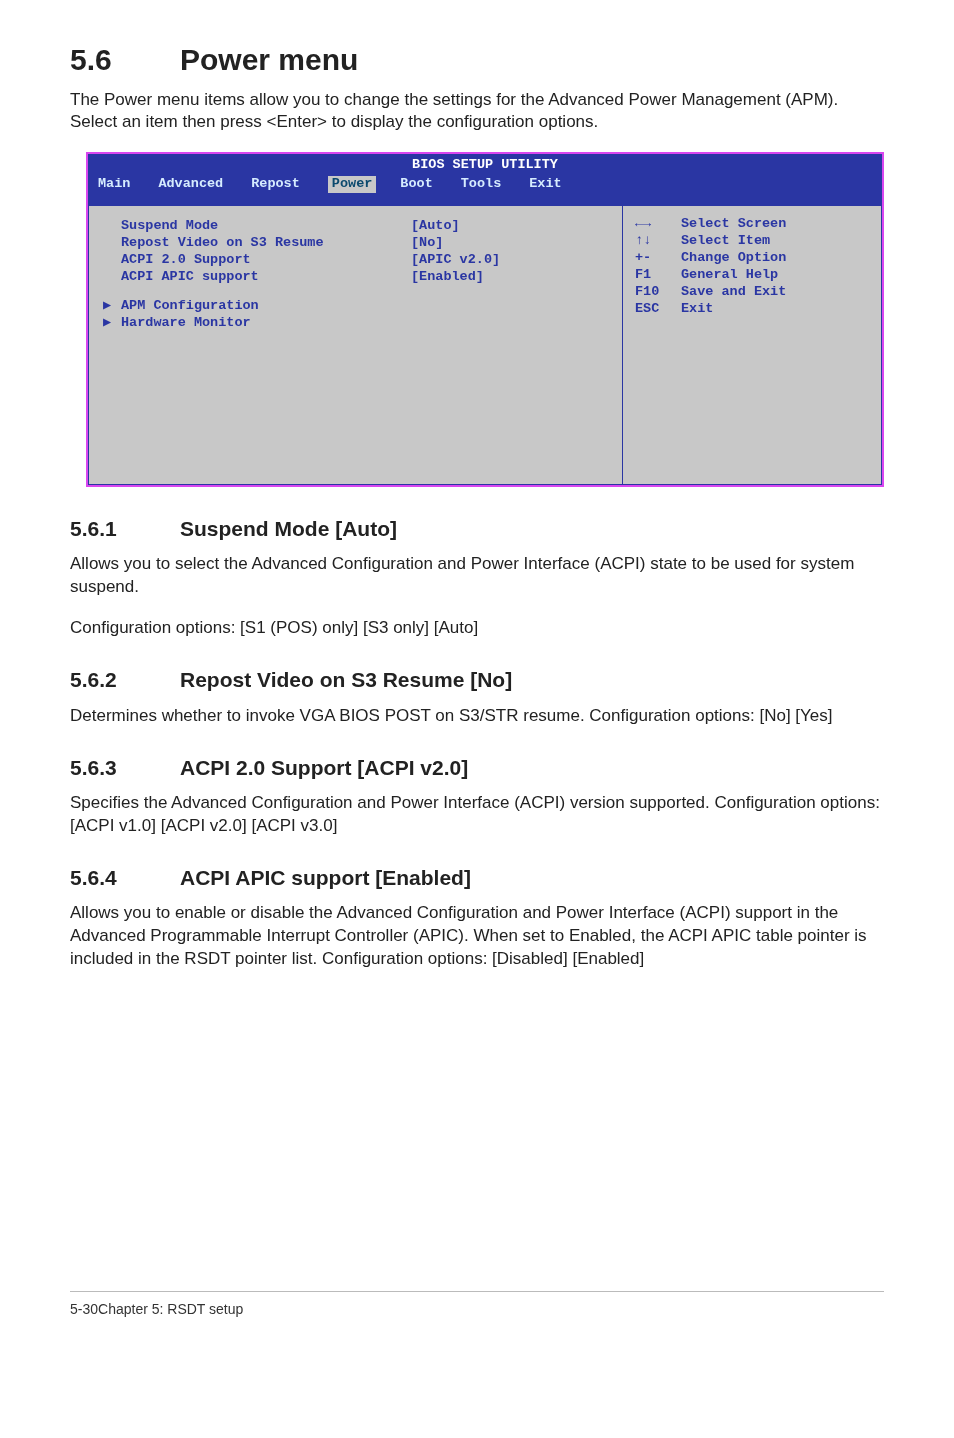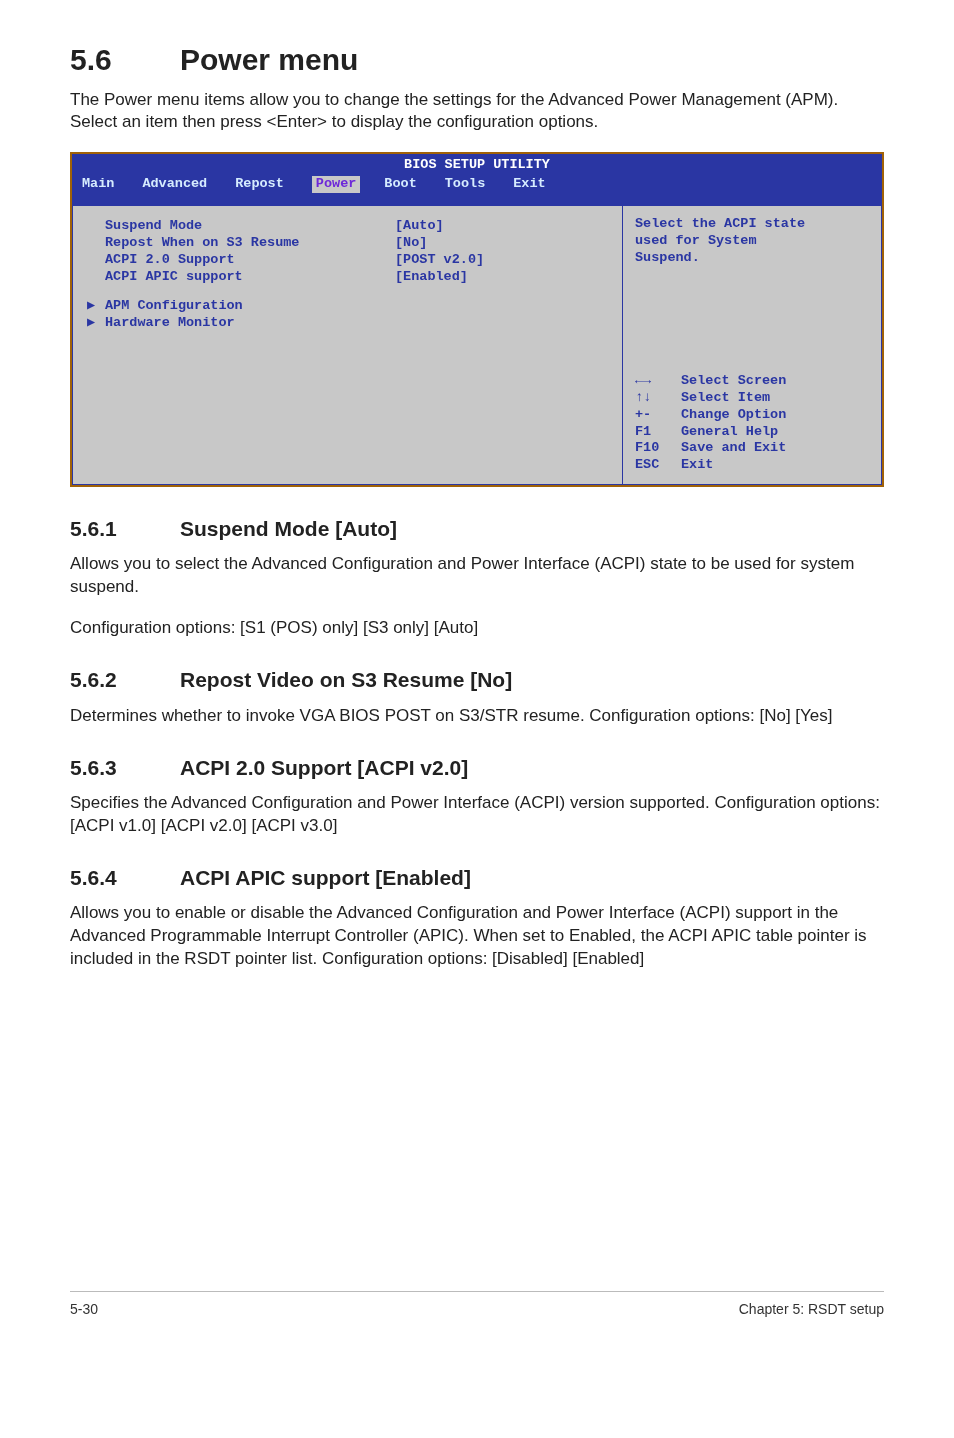--- a/index.html
+++ b/index.html
@@ -26,42 +26,42 @@
     margin-top: 26px;
     margin-bottom: 10px;
   }
   h2.sub .num { display: inline-block; width: 110px; }
   .bios {
     font-family: "Courier New", monospace;
     font-size: 13.5px;
     line-height: 1.25;
     background: #2a36a3;
     color: #d6ecff;
-    border: 2px solid #a16207;
-    margin: 10px 0 28px 0;
+    border: 2px solid #d946ef;
+    margin: 10px 0 28px 16px;
     font-weight: bold;
   }
   .bios .title {
     text-align: center;
     color: #fff;
     padding-top: 3px;
     padding-bottom: 2px;
   }
   .bios .tabs {
     display: flex;
     padding: 0 10px 12px 10px;
     color: #d6ecff;
   }
   .bios .tabs .tab {
     padding: 0 18px 0 0;
     margin-right: 10px;
   }
   .bios .tabs .tab.active {
     background: #c8c8c8;
-    color: #6d28d9;
+    color: #0c4a6e;
     padding: 0 4px;
     margin-right: 24px;
   }
   .bios .content {
     display: flex;
     background: #c8c8c8;
     color: #2a36a3;
   }
   .bios .left {
     flex: 1 1 auto;
@@ -87,21 +87,20 @@
   .bios .right .nav .navrow { display: flex; }
   .bios .right .nav .key { flex: 0 0 46px; }
   .bios .footer {
     background: #2a36a3;
     color: #d6ecff;
     text-align: center;
     padding: 3px 0;
   }
   .page-footer {
     display: flex;
-    justify-content: space-between;
     font-size: 14px;
     color: #333;
     border-top: 1px solid #bbb;
     padding-top: 8px;
     margin-top: 320px;
   }
 </style>
 </head>
 <body>
 
@@ -124,49 +123,44 @@
   </div>
   <div class="content">
     <div class="left">
       <div class="row">
         <span class="nobullet"></span>
           <span class="lbl">Suspend Mode</span>
           <span>[Auto]</span>
       </div>
       <div class="row">
         <span class="nobullet"></span>
-          <span class="lbl">Repost When on S3 Resume</span>
+          <span class="lbl">Repost Video on S3 Resume</span>
           <span>[No]</span>
       </div>
       <div class="row">
         <span class="nobullet"></span>
           <span class="lbl">ACPI 2.0 Support</span>
-          <span>[POST v2.0]</span>
+          <span>[APIC v2.0]</span>
       </div>
       <div class="row">
         <span class="nobullet"></span>
           <span class="lbl">ACPI APIC support</span>
           <span>[Enabled]</span>
       </div>
       <div style="height:12px"></div>
       <div class="row">
         <span class="arrow">▶</span>
           <span class="lbl">APM Configuration</span>
       </div>
       <div class="row">
         <span class="arrow">▶</span>
           <span class="lbl">Hardware Monitor</span>
       </div>
     </div>
     <div class="right">
-      <div class="help-top">
-        <div>Select the ACPI state</div>
-        <div>used for System</div>
-        <div>Suspend.</div>
-      </div>
       <div class="nav">
         <div class="navrow">
             <span class="key">←→</span>
             <span>Select Screen</span>
           </div>
         <div class="navrow">
             <span class="key">↑↓</span>
             <span>Select Item</span>
           </div>
         <div class="navrow">

